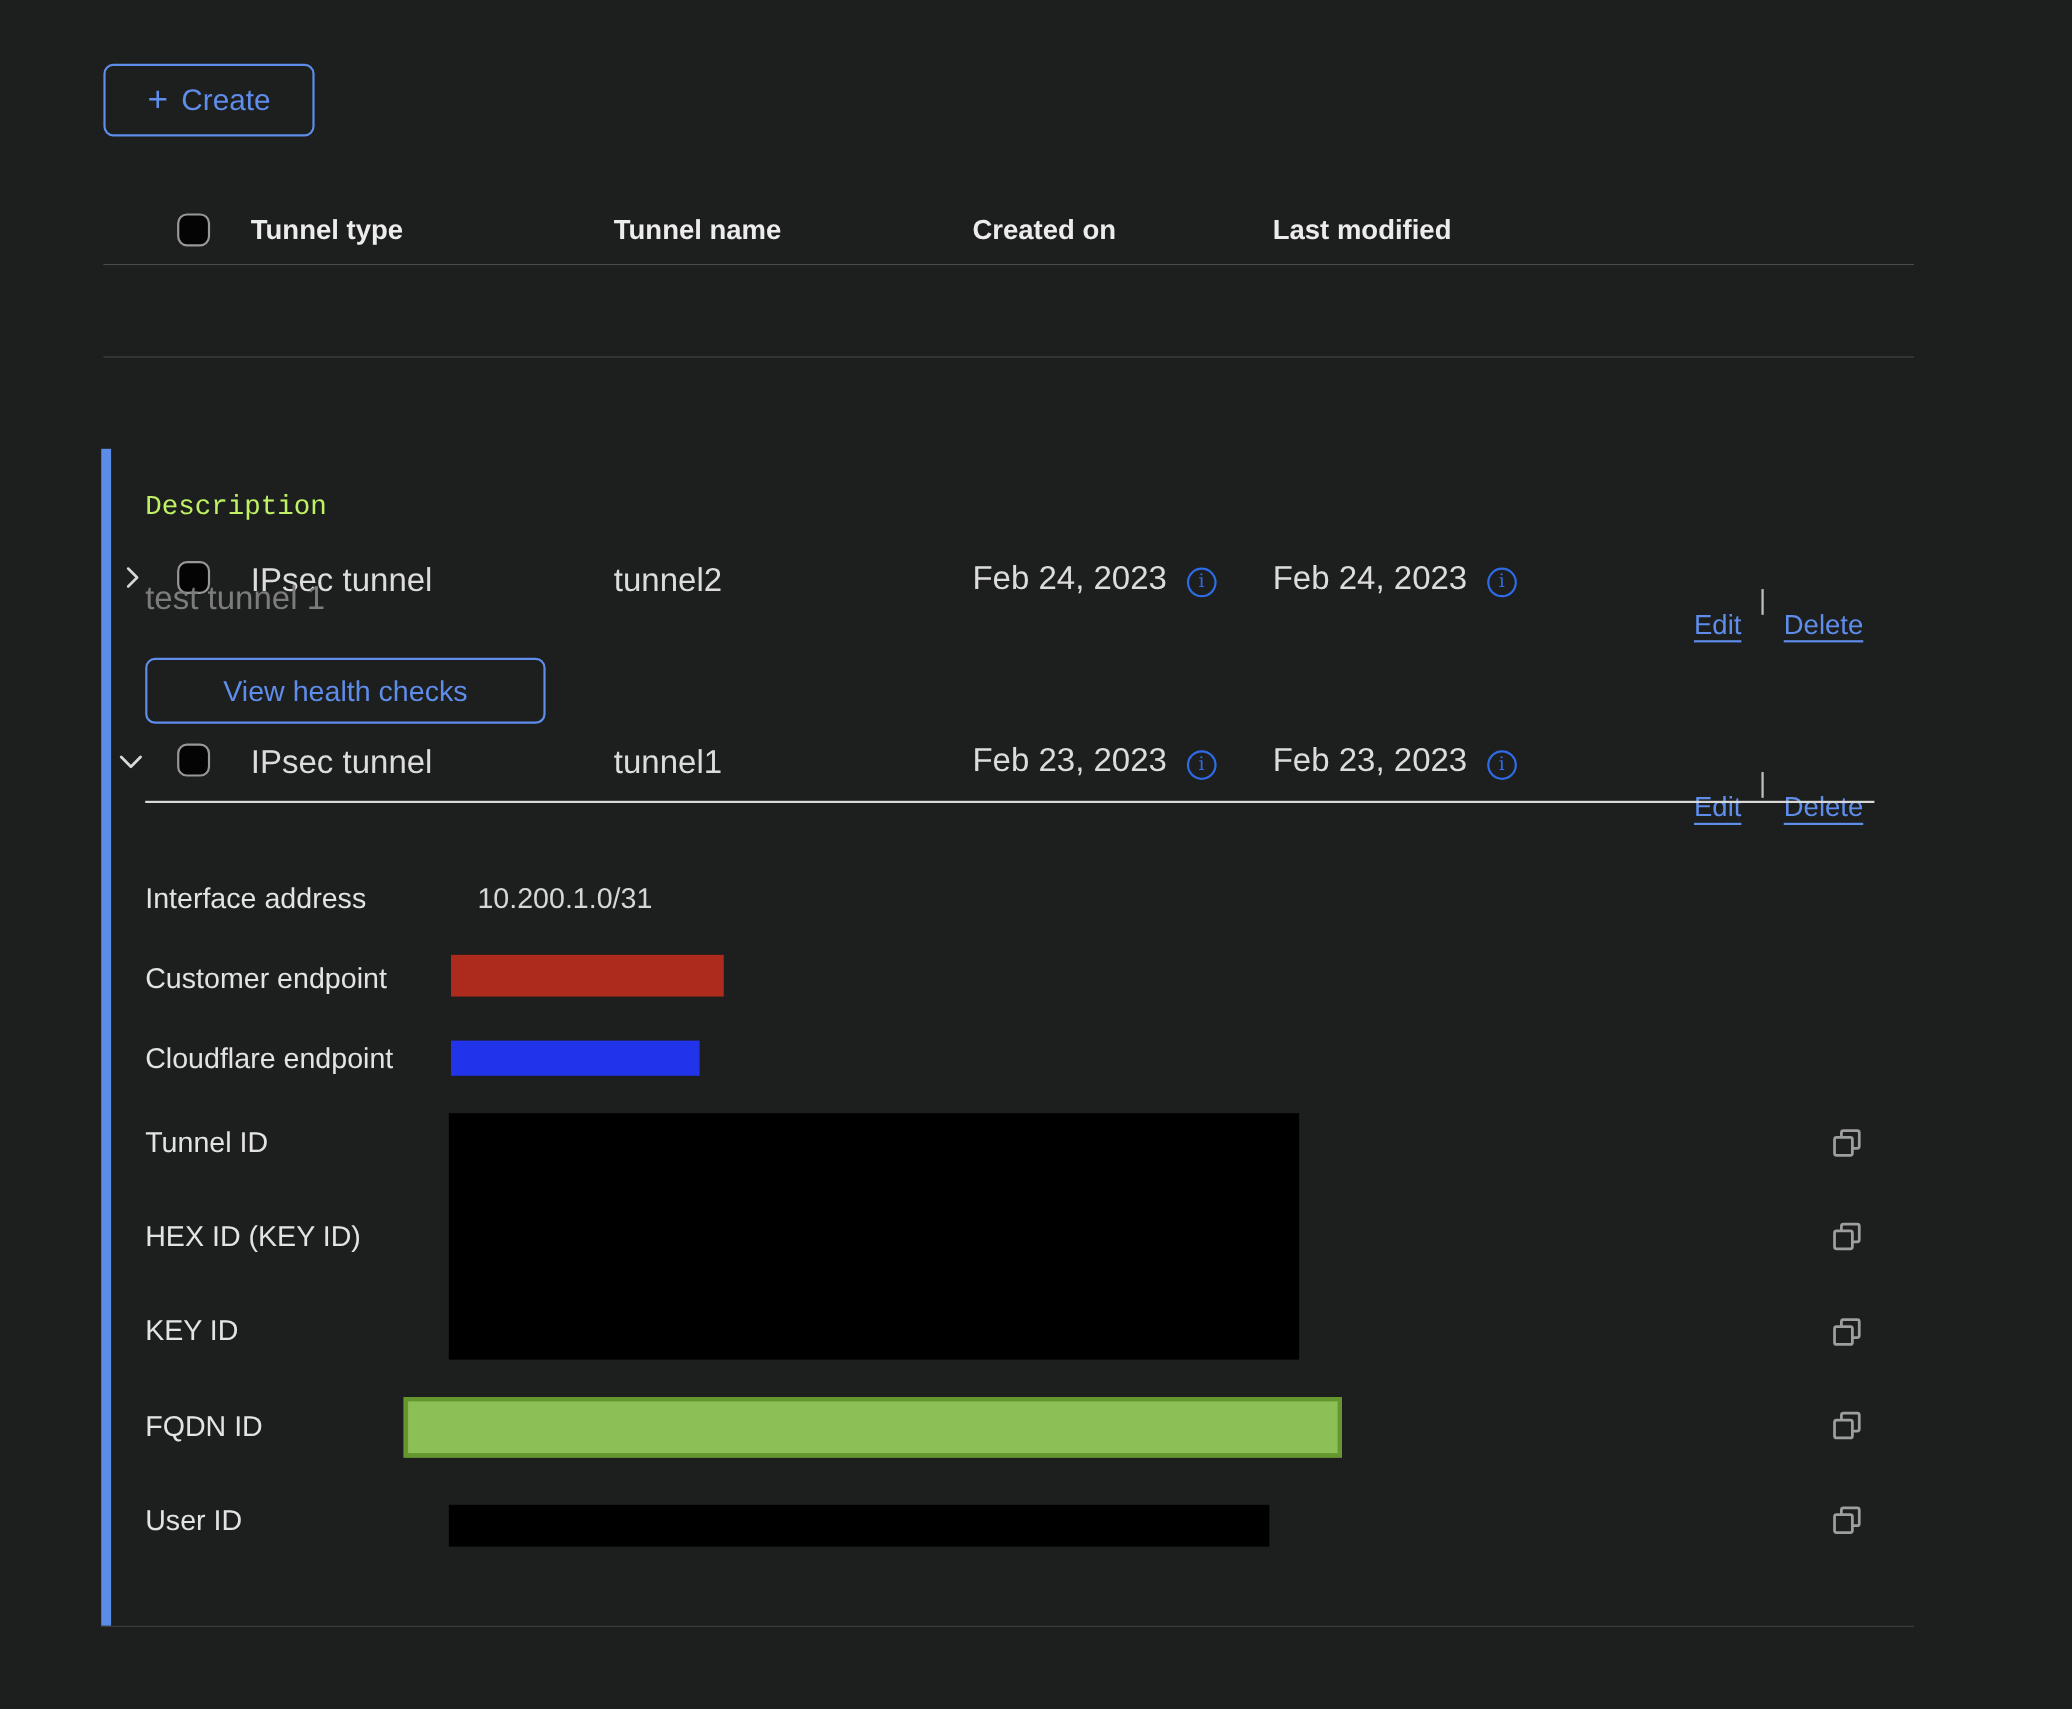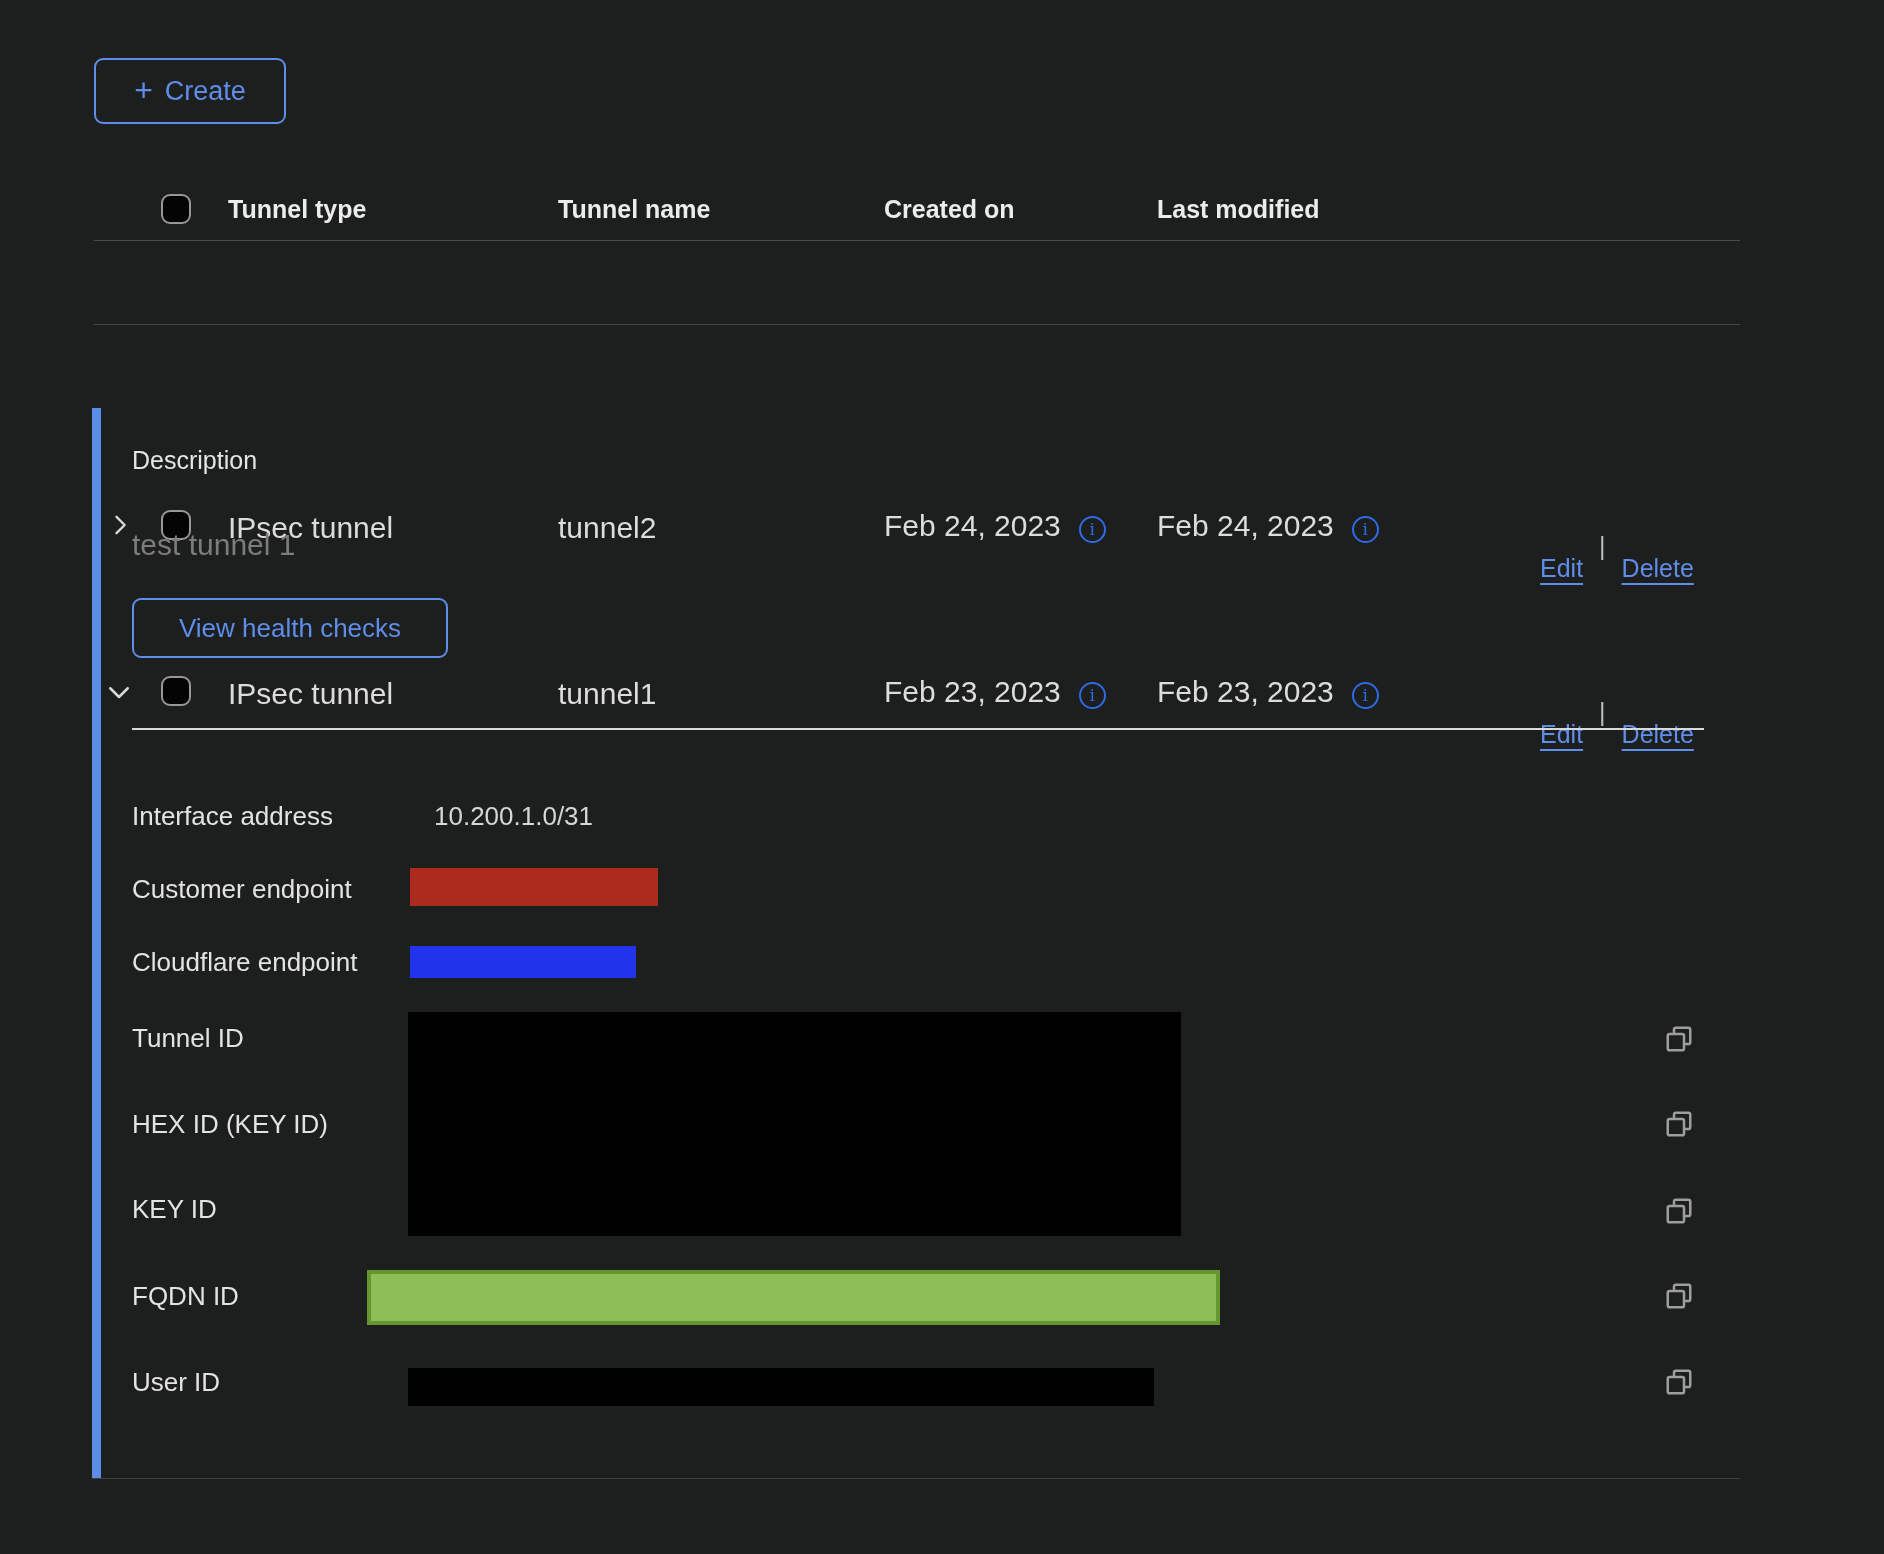--- a/index.html
+++ b/index.html
@@ -41,24 +41,24 @@
     color: #2e6be6; font-size: 17px; font-family: "DejaVu Serif", serif;
     display: inline-flex; align-items: center; justify-content: center;
     cursor: pointer; line-height: 1;
   }
   .actions { display: flex; align-items: center; gap: 16px; font-size: 25px; }
   .actions a { color: #5f8dea; text-decoration: underline; text-underline-offset: 6px; cursor: pointer; margin-top: 44px; }
   .actions .sep { color: #bdbdbd; text-decoration: none; }
 
   
   .expand-bar { left: 92px; top: 408px; width: 9px; height: 1070px; background: #5b8de8; }
-  .panel-label { font-size: 25px; color: #e5e5e5; }
+  .panel-label { font-size: 25px; color: #bef264; font-family: Liberation Mono, monospace; }
   .dim-text { font-size: 30px; color: #7c7c7c; }
   .health-btn {
-    left: 132px; top: 598px; width: 316px; height: 60px;
+    left: 132px; top: 598px; width: 364px; height: 60px;
     border: 2px solid #5f8dea; border-radius: 9px; background: transparent;
     color: #5f8dea; font-size: 26px; font-family: "Liberation Sans", sans-serif;
     cursor: pointer;
   }
   .hr-light { left: 132px; top: 728px; width: 1572px; height: 2px; background: #d9d9d9; }
 
   .field-label { font-size: 26px; color: #e3e3e3; }
   .field-value { font-size: 26px; color: #d6d6d6; }
 
   .redact { position: absolute; }

